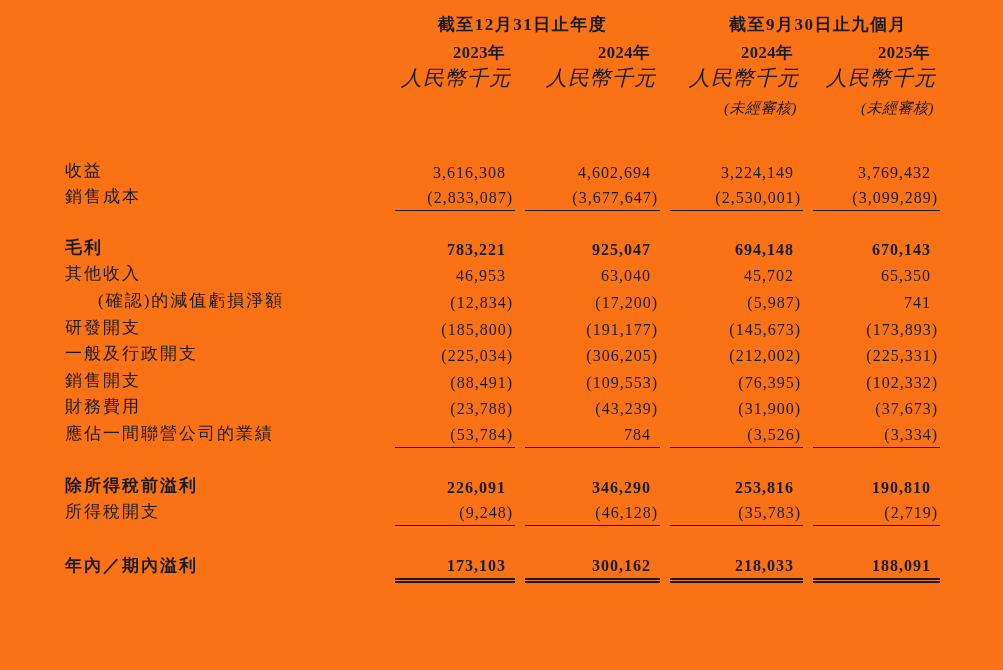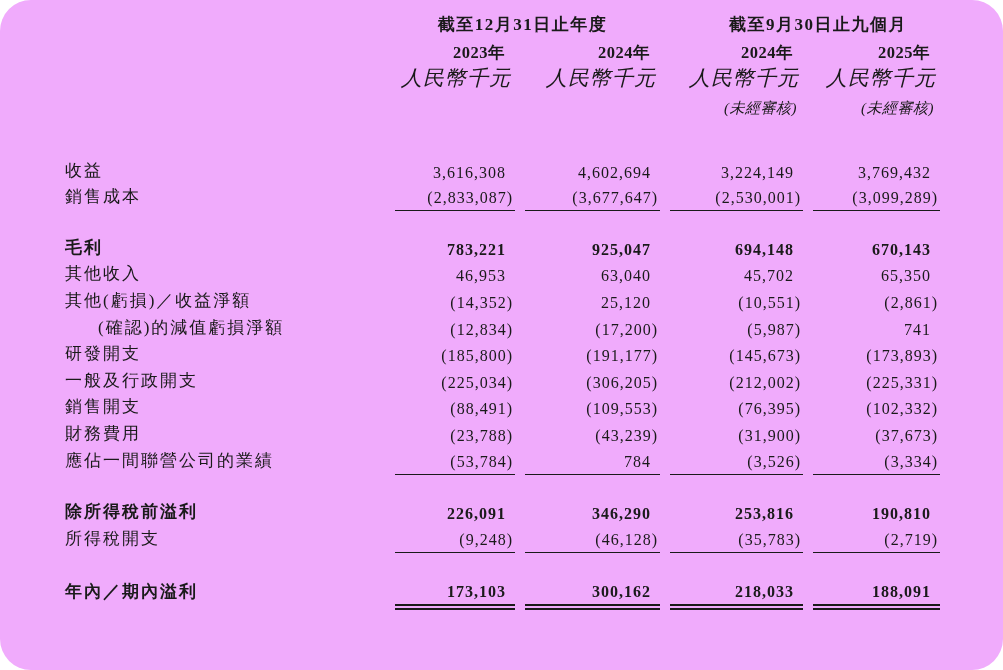--- a/index.html
+++ b/index.html
@@ -4,25 +4,24 @@
 <style>
   html, body {
     margin: 0;
     padding: 0;
     background: #ffffff;
   }
   .page {
     position: relative;
     width: 1003px;
     height: 670px;
-    background: #f0abfc;
+    background: #f97316;
     color: #1a1a1a;
     font-family: "Liberation Serif", "DejaVu Serif", serif;
     overflow: hidden;
-    border-radius: 31px;
   }
   table.fin {
     border-collapse: collapse;
     table-layout: fixed;
     margin-left: 65px;
     margin-top: 6px;
     width: 875px;
   }
   col.c-label { width: 320px; }
   col.c-n1 { width: 130px; }
@@ -217,35 +216,20 @@
             <div class="box">63,040</div>
           </td>
     <td class="num">
             <div class="box">45,702</div>
           </td>
     <td class="num">
             <div class="box">65,350</div>
           </td>
   </tr>
         <tr class="data-row">
-    <td class="lbl">其他(虧損)／收益淨額</td>
-    <td class="num">
-            <div class="box neg">(14,352)</div>
-          </td>
-    <td class="num">
-            <div class="box">25,120</div>
-          </td>
-    <td class="num">
-            <div class="box neg">(10,551)</div>
-          </td>
-    <td class="num">
-            <div class="box neg">(2,861)</div>
-          </td>
-  </tr>
-        <tr class="data-row">
     <td class="lbl indent">(確認)的減值虧損淨額</td>
     <td class="num">
             <div class="box neg">(12,834)</div>
           </td>
     <td class="num">
             <div class="box neg">(17,200)</div>
           </td>
     <td class="num">
             <div class="box neg">(5,987)</div>
           </td>

